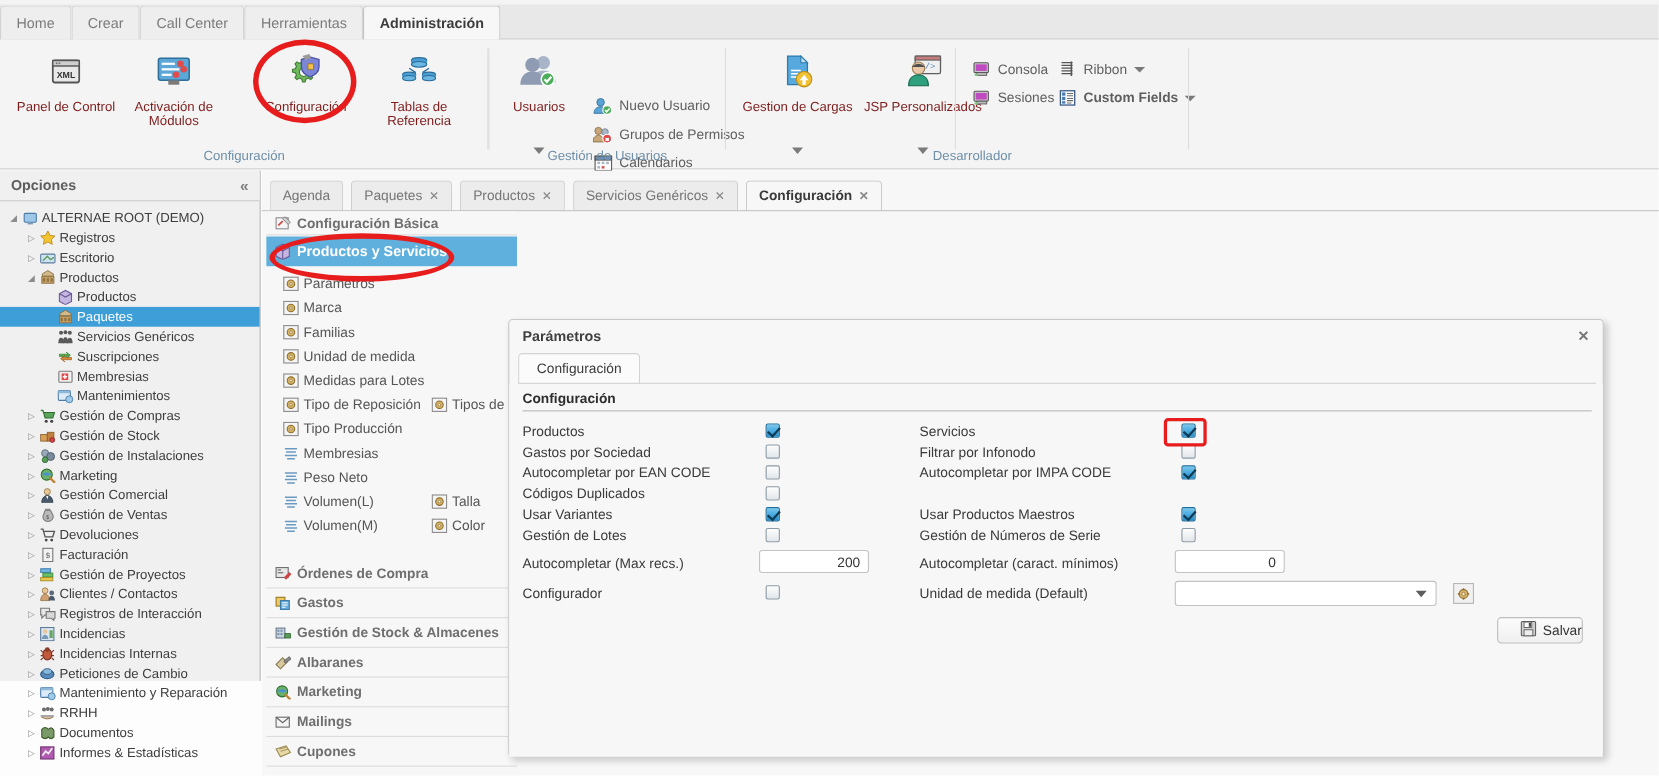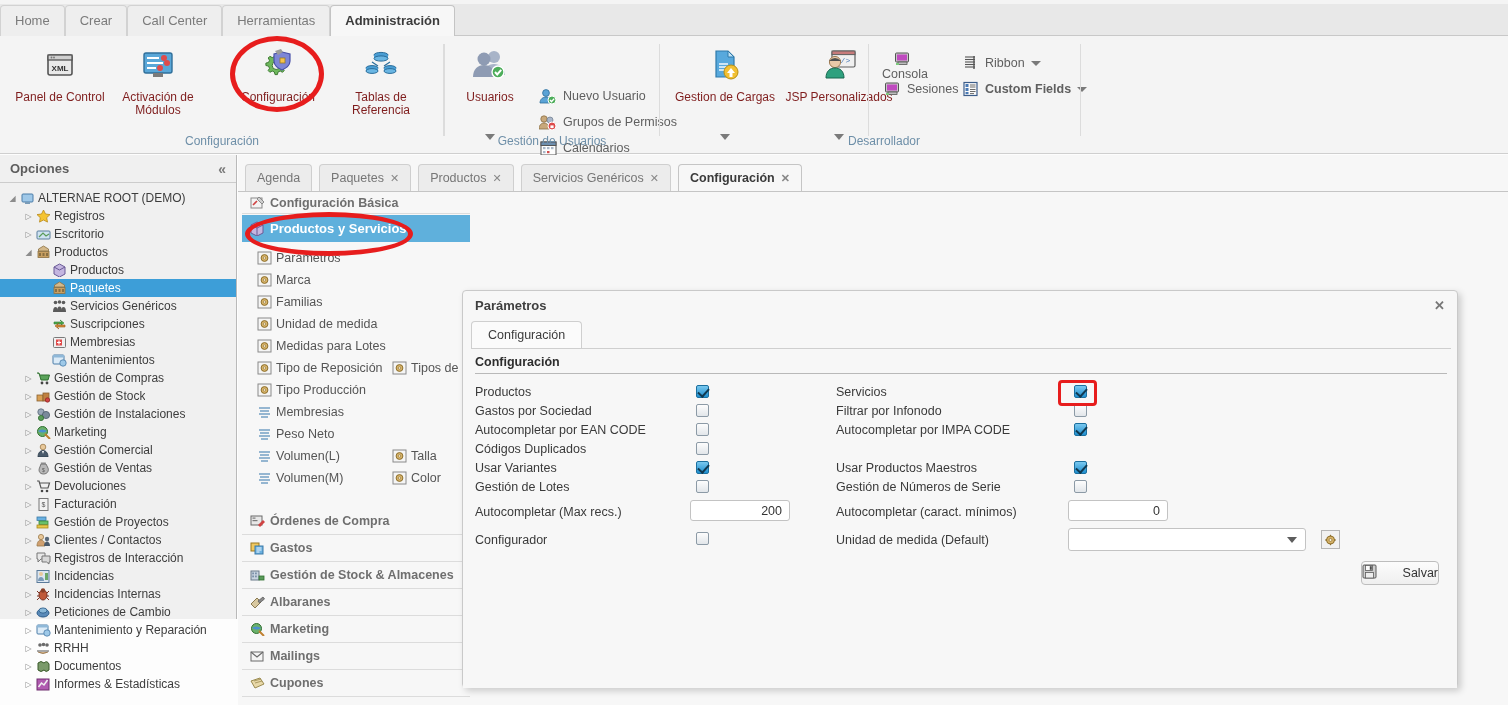--- a/index.html
+++ b/index.html
@@ -172,21 +172,21 @@
     position:absolute; right:8px; top:8px; width:0;height:0;
     border-left:5px solid transparent;border-right:5px solid transparent;border-top:6px solid #5d5d5d;
   }
   .iconbtn {
     position:absolute; width:19px; height:19px; border:1px solid #b5b5b5;
     background:#f1f1f1; display:flex; align-items:center; justify-content:center;
   }
   .savebtn {
     position:absolute; width:78px; height:24px; border:1px solid #bdbdbd;
     border-radius:4px; background:linear-gradient(#fcfcfc,#efefef);
-    display:flex; align-items:center; justify-content:space-between; gap:6px;
+    display:flex; align-items:center; justify-content:flex-end; gap:6px;
     font-size:12.5px; color:#333; cursor:pointer;
   }
 </style>
 </head>
 <body>
 
 <div id="root">
 
   <div class="ribbon-tabbar">
     <div class="rtab">Home</div>
@@ -357,21 +357,21 @@
             <text x="22" y="15" font-size="8" text-anchor="middle" fill="#4a7ab5" font-family="Liberation Mono, monospace">&lt;/&gt;</text>
             <circle cx="14" cy="14" r="5.6" fill="#e9c9a8" stroke="#a07c55" stroke-width="1"></circle>
             <path d="M8 13 q6 -6 12 0 z" fill="#4f4f4f"></path>
             <path d="M5 30 c0-7 4-10 9-10 s9 3 9 10 z" fill="#2ea07e" stroke="#17664e" stroke-width="1"></path>
           </svg>
         </span>
         <span class="lb">JSP Personalizados</span>
         <span class="dropcaret-center"></span>
       </div>
 
-      <div class="smbtn" style="left:222px; top:15px;flex-direction:column;">
+      <div class="smbtn" style="left:222px; top:15px;">
         <span class="ic">
           <svg width="17" height="16" viewBox="0 0 17 16">
             <rect x="1.5" y="2" width="13" height="9" rx="1" fill="#c9c9c9" stroke="#555" stroke-width="1"></rect>
             <rect x="3" y="3.5" width="10" height="6" fill="#c04bc0"></rect>
             <rect x="4" y="11" width="9" height="2.5" fill="#bdbdbd" stroke="#555" stroke-width=".8"></rect>
             <rect x="2" y="12" width="3" height="2" fill="#7cc97c"></rect>
           </svg>
         </span>
         <span>Consola</span>
       </div>

